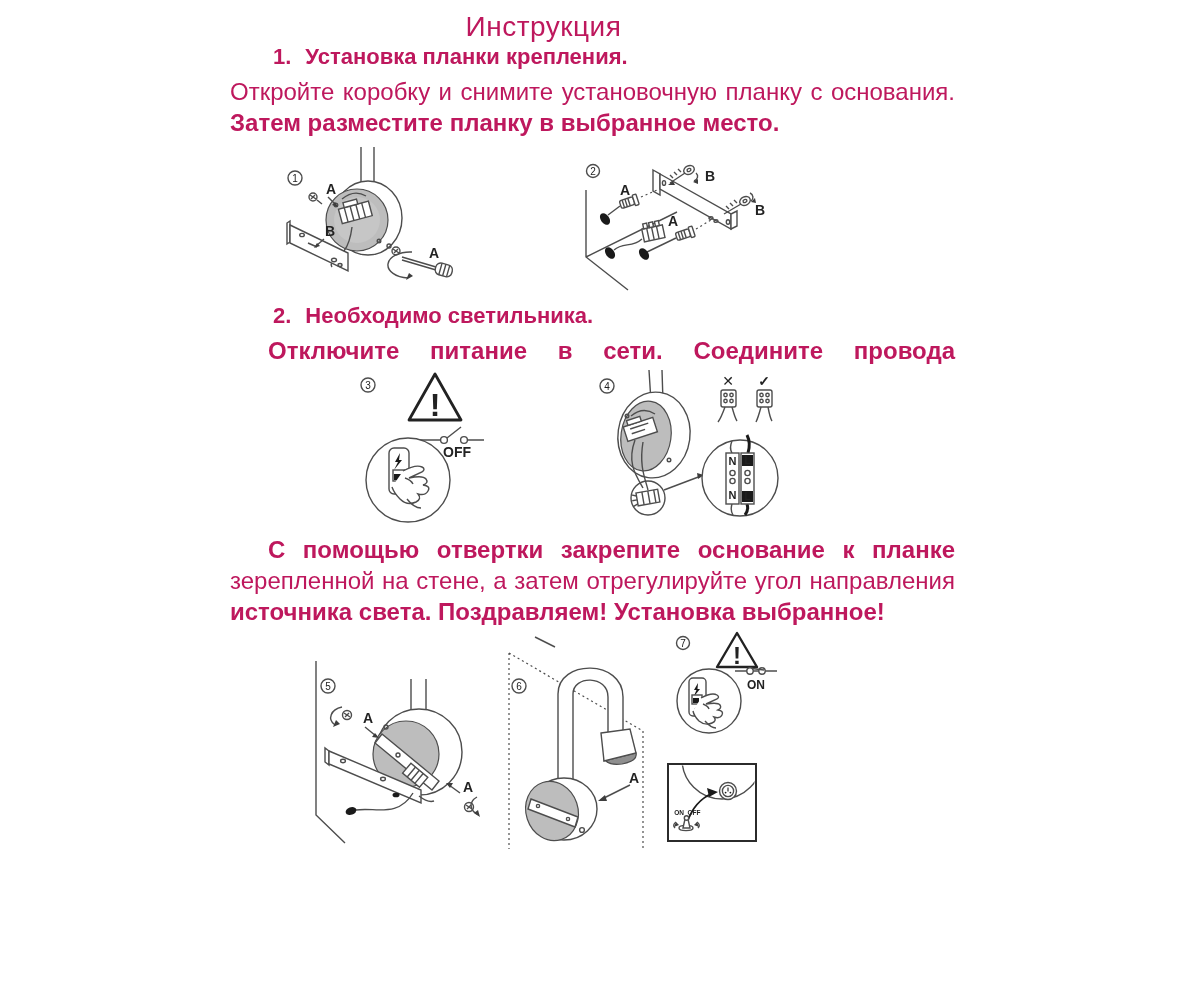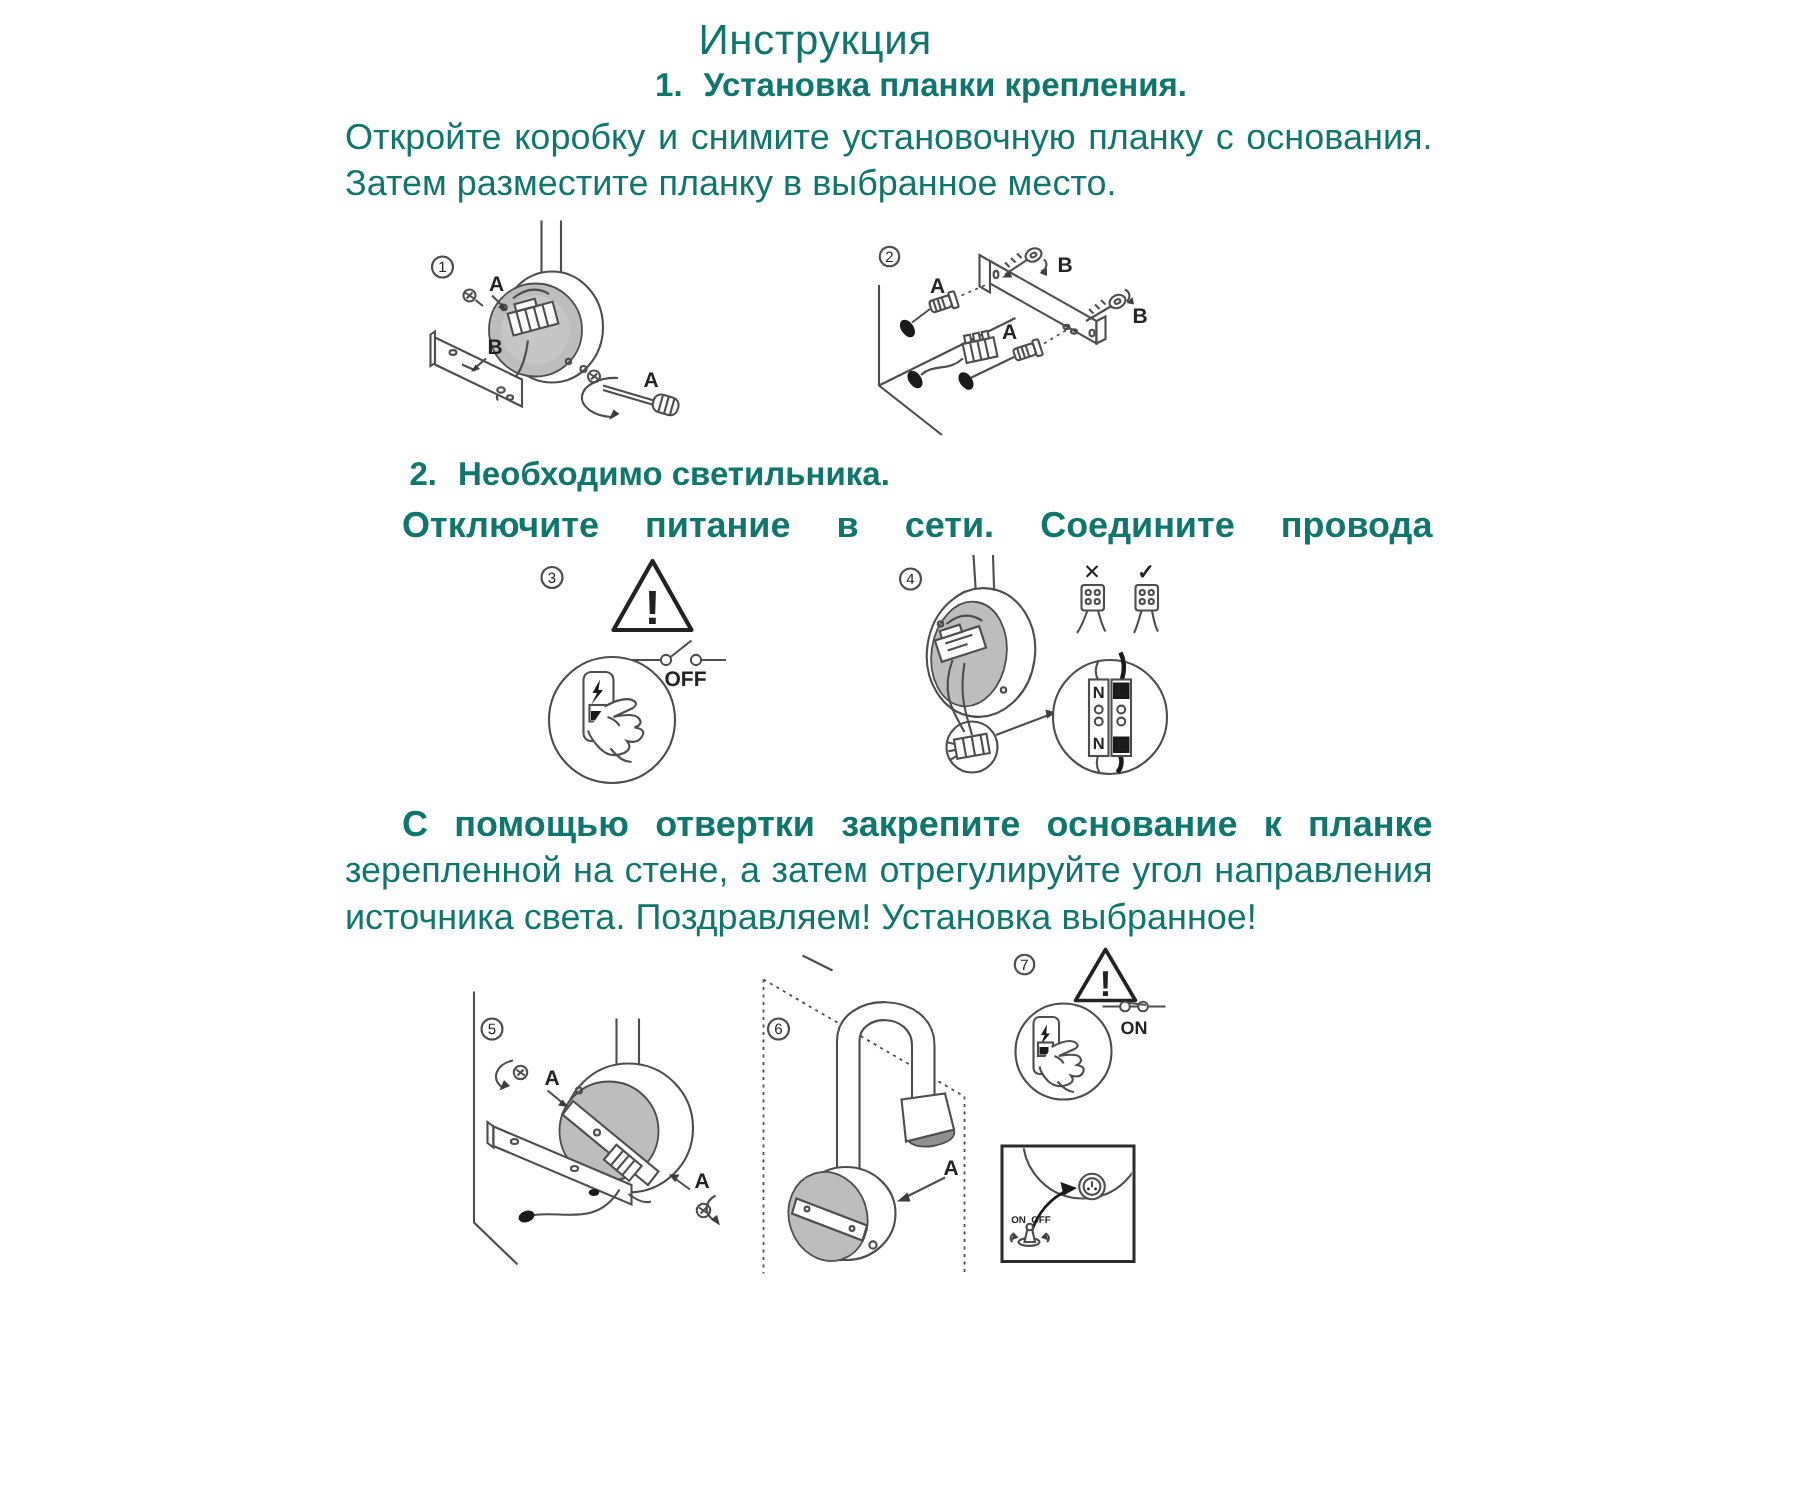--- a/index.html
+++ b/index.html
@@ -1,38 +1,38 @@
 <!DOCTYPE html>
 <html><head>
 <meta charset="utf-8">
 <style>
   html,body{margin:0;padding:0;background:#fff;}
   .page{
     width:1200px;height:1000px;position:relative;overflow:hidden;
     background:#ffffff;box-sizing:border-box;padding-top:10px;
-    font-family:"Liberation Sans", sans-serif;color:#0f766e;
+    font-family:"Liberation Sans", sans-serif;color:#be185d;
   }
   .content{width:725px;margin-left:230px;}
   h1.doc-title{
     font-size:28px;font-weight:400;margin:0;line-height:34px;
     text-align:center;padding-right:98px;letter-spacing:0.5px;
   }
   h2.step-heading{
     font-size:22px;font-weight:700;margin:0;padding-left:43px;line-height:26px;
   }
   .step-num{margin-right:14px;}
-  .mt-h2-1{margin-top:38px;text-align:center;}
+  .mt-h2-1{margin-top:38px;}
   .mt-h2-2{margin-top:17px;}
   .mt-h2-3{margin-top:2px;}
   .para{margin:0;font-size:24px;}
   .para-1{margin-top:6px;}
   .para-2{margin-top:6px;}
   .para-3{margin-top:3px;}
   .line{line-height:31px;text-align:justify;text-align-last:justify;}
-  .line.last{text-align-last:left;}
+  .line.last{text-align-last:left;font-weight:bold;}
   .line.indent{text-indent:38px;font-weight:bold;}
   .fig-row{position:relative;}
   .fig-row-1{height:158px;margin-top:7px;}
   .fig-row-2{height:163px;margin-top:2px;}
   .fig-row-3{height:224px;margin-top:4px;}
   svg.fig{position:absolute;top:0;overflow:visible;}
   #fig1{left:22px;}
   #fig2{left:335px;top:5px;}
   #fig3{left:115px;}
   #fig4{left:363px;}

